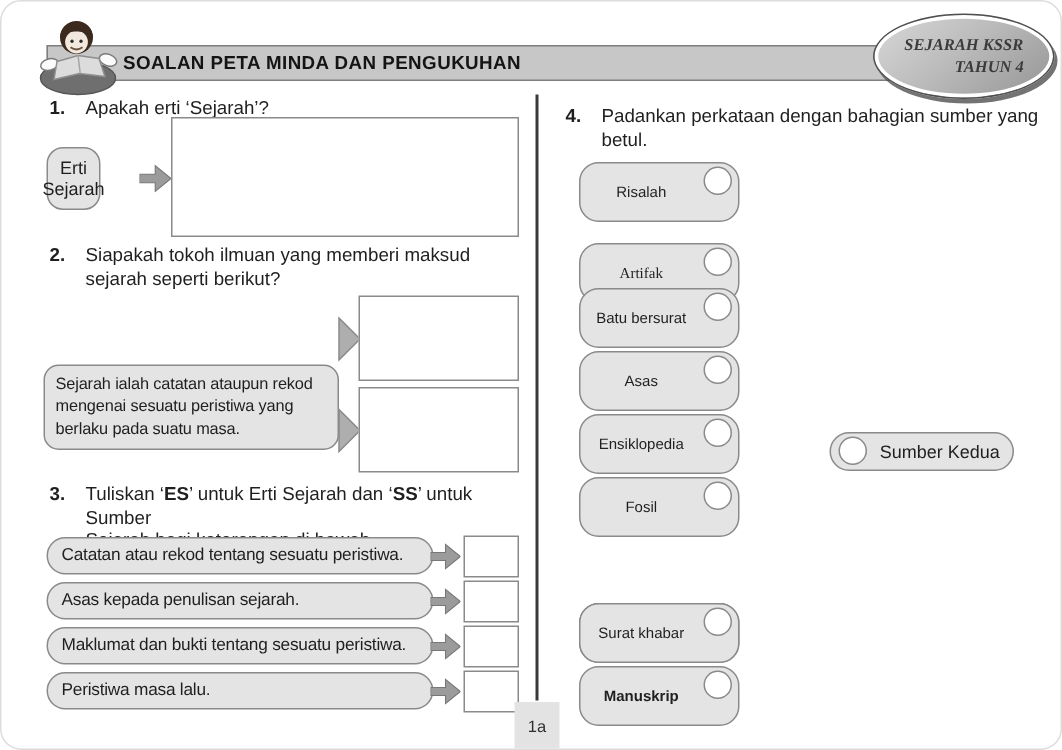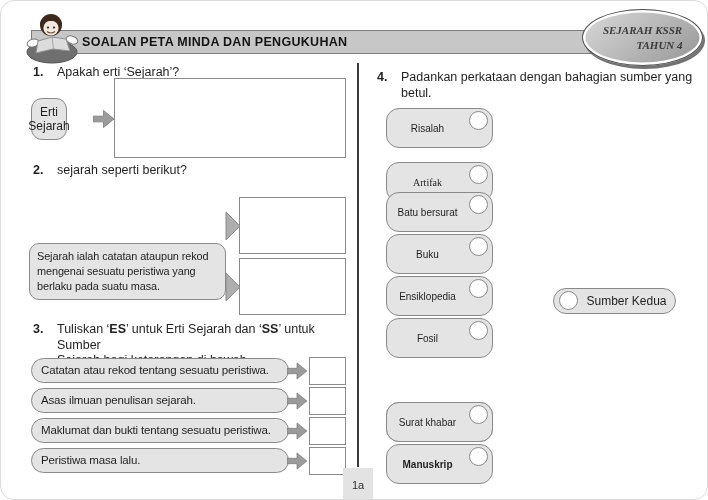--- a/index.html
+++ b/index.html
@@ -109,20 +109,21 @@
     <span>Erti</span>
     <span>Sejarah</span>
   </div>
   <svg class="barrow" style="left:92px;top:108px;" width="21" height="20" viewBox="0 0 22 20">
     <polygon points="0,7 11,7 11,1 22,10 11,19 11,13 0,13" fill="var(--arrow_fill)" stroke="#787878" stroke-width="0.8"></polygon>
   </svg>
   <div class="whitebox q1box"></div>
 
   <span class="qnum" style="left:32px;top:162px;">2.</span>
   <div class="qtext" style="left:56px;top:162px;width:300px;">
+    <div>Siapakah tokoh ilmuan yang memberi maksud</div>
     <div>sejarah seperti berikut?</div>
   </div>
 
   <div class="roundlbl bubble" style="top:196px;margin-top:46px;">Sejarah ialah catatan ataupun rekod mengenai sesuatu peristiwa yang berlaku pada suatu masa.</div>
   <svg class="tri" style="left:224px;top:210px;" viewBox="0 0 16 30">
     <polygon points="1,1 15,15 1,29" fill="#aeaeae" stroke="#8a8a8a" stroke-width="1"></polygon>
   </svg>
   <div class="whitebox q2box" style="top:196px;"></div>
 
   <svg class="tri" style="left:224px;top:271px;" viewBox="0 0 16 30">
@@ -137,21 +138,21 @@
   </div>
 
   <div class="srow" style="top:356px;">
     <div class="spill">Catatan atau rekod tentang sesuatu peristiwa.</div>
     <svg class="barrow" width="20" height="18" viewBox="0 0 22 20">
       <polygon points="0,7 11,7 11,1 22,10 11,19 11,13 0,13" fill="var(--arrow_fill)" stroke="#787878" stroke-width="0.8"></polygon>
       </svg>
     <div class="sbox"></div>
   </div>
   <div class="srow" style="top:386px;">
-    <div class="spill">Asas ilmuan penulisan sejarah.</div>
+    <div class="spill">Asas kepada penulisan sejarah.</div>
     <svg class="barrow" width="20" height="18" viewBox="0 0 22 20">
       <polygon points="0,7 11,7 11,1 22,10 11,19 11,13 0,13" fill="var(--arrow_fill)" stroke="#787878" stroke-width="0.8"></polygon>
       </svg>
     <div class="sbox"></div>
   </div>
   <div class="srow" style="top:416px;">
     <div class="spill">Maklumat dan bukti tentang sesuatu peristiwa.</div>
     <svg class="barrow" width="20" height="18" viewBox="0 0 22 20">
       <polygon points="0,7 11,7 11,1 22,10 11,19 11,13 0,13" fill="var(--arrow_fill)" stroke="#787878" stroke-width="0.8"></polygon>
       </svg>
@@ -177,21 +178,21 @@
     </div>
   <div class="wpill" style="top:161px;font-family:Liberation Serif, serif;">
     <span>Artifak</span>
       <span class="mcircle r"></span>
     </div>
   <div class="wpill" style="top:191px;">
     <span>Batu bersurat</span>
       <span class="mcircle r"></span>
     </div>
   <div class="wpill" style="top:233px;">
-    <span>Buku</span>
+    <span>Asas</span>
       <span class="mcircle r"></span>
     </div>
   <div class="wpill" style="top:275px;">
     <span>Ensiklopedia</span>
       <span class="mcircle r"></span>
     </div>
   <div class="wpill" style="top:317px;">
     <span>Fosil</span>
       <span class="mcircle r"></span>
     </div>

